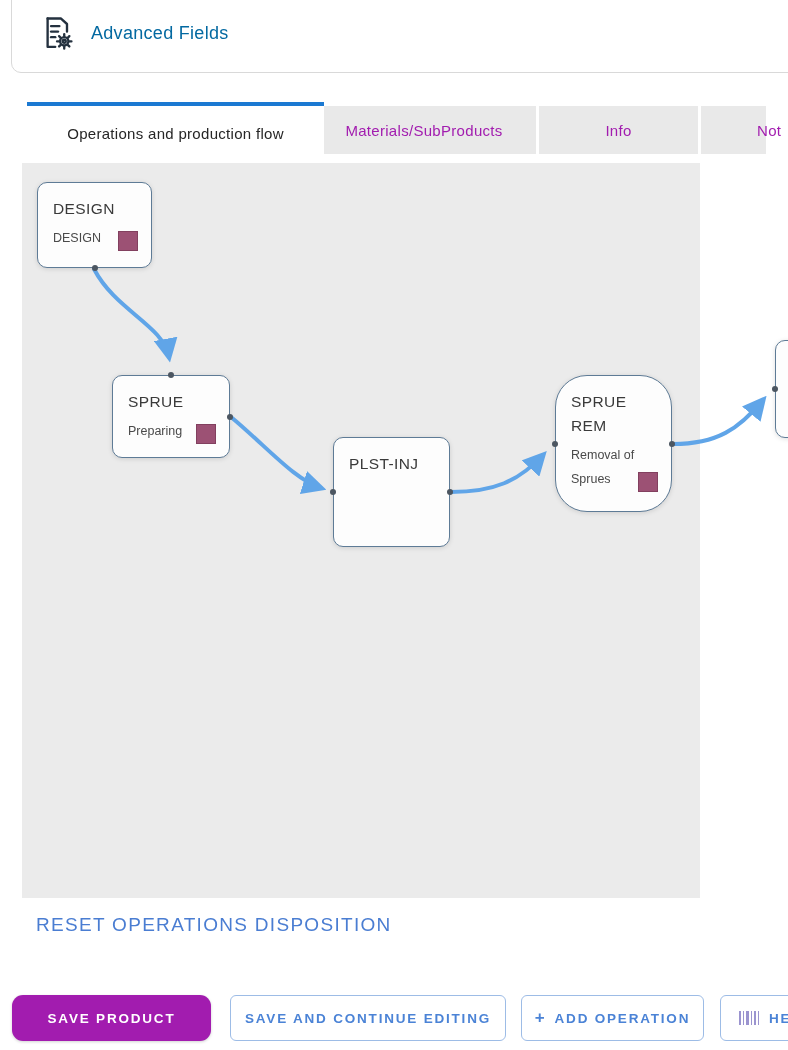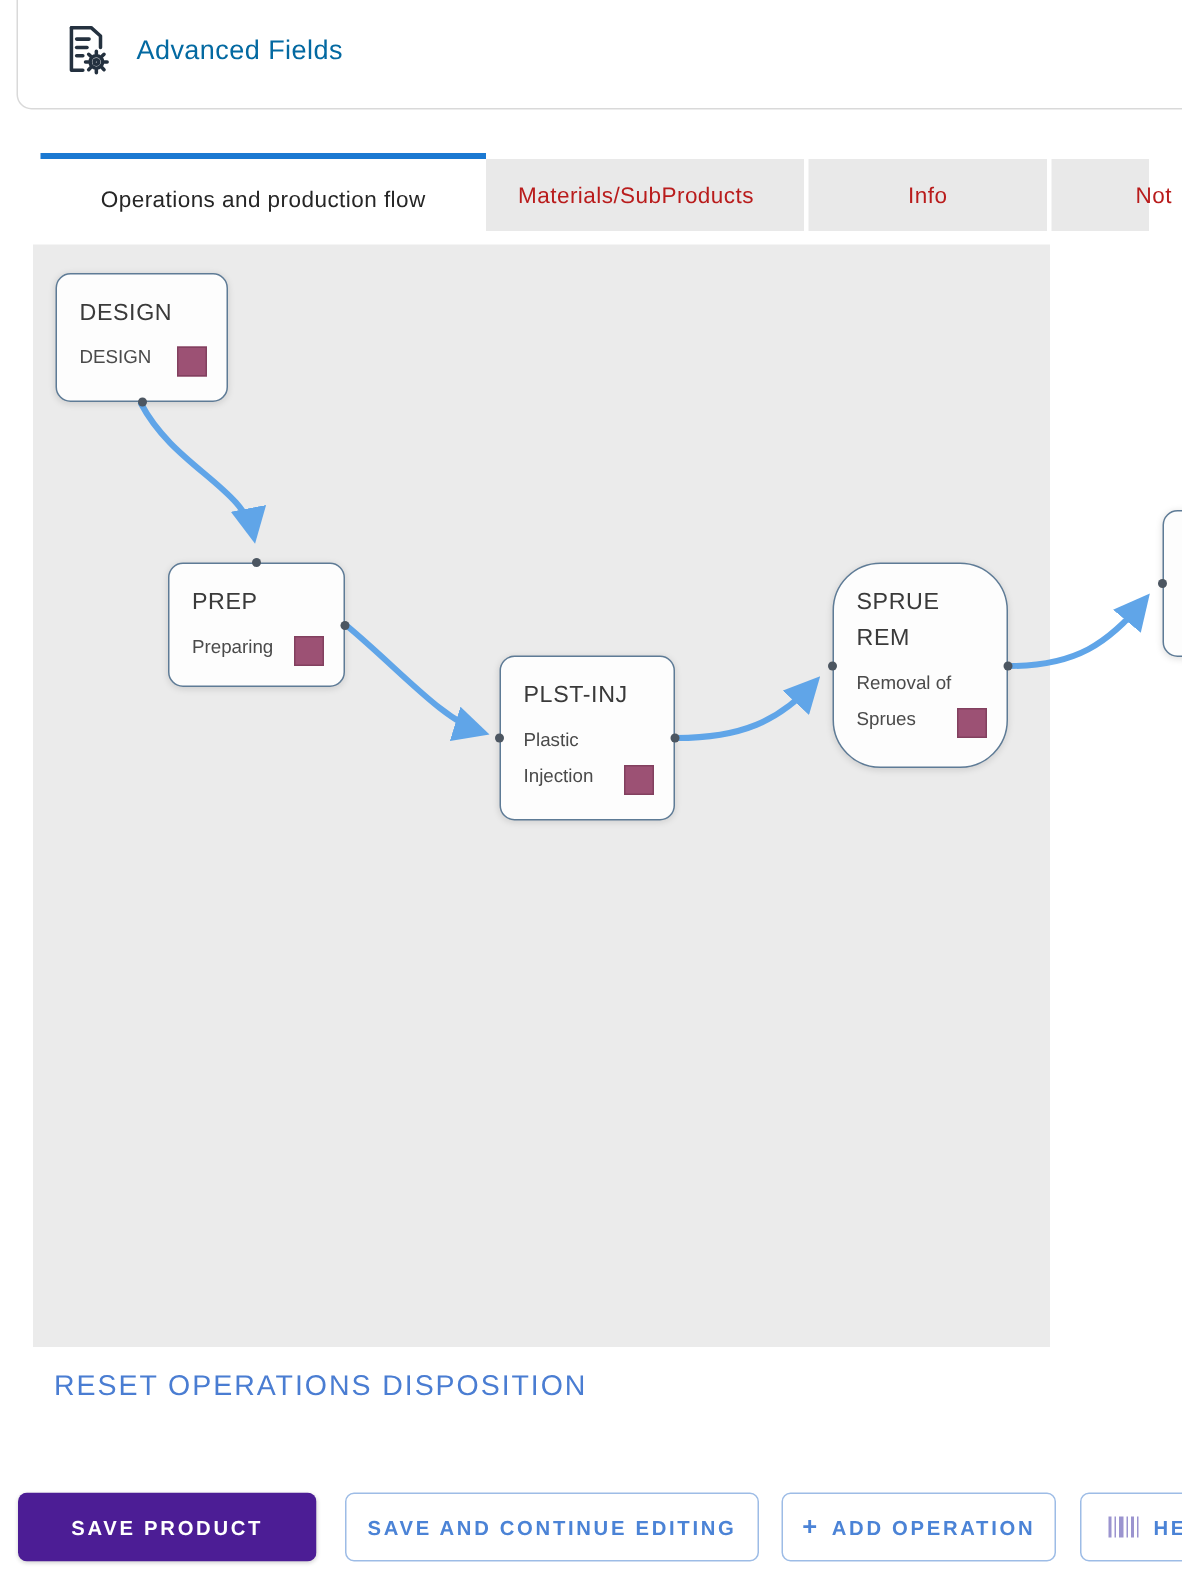--- a/index.html
+++ b/index.html
@@ -10,21 +10,21 @@
   
   .header-card { position:absolute; left:11px; top:-22px; right:-30px; height:95px;
     background:#fff; border:1px solid #d9d9d9; border-radius:10px; }
   .header-row { position:absolute; left:29px; top:36px; display:flex; align-items:center; gap:16px; }
   .header-title { font-size:18px; color:#0369a1; letter-spacing:0.3px; }
   .hdr-icon { width:34px; height:36px; display:block; }
 
   
   .tab { position:absolute; top:106px; height:48px; background:#e9e9e9;
     display:flex; align-items:center; justify-content:center;
-    font-size:15px; color:#b91c1c; letter-spacing:0.3px; cursor:pointer; }
+    font-size:15px; color:#a21caf; letter-spacing:0.3px; cursor:pointer; }
   .tab.active { top:102px; height:58px; background:#fff; border-top:4px solid #1b79d2; color:#262626; }
   .tab1 { left:27px;  width:297px; z-index:2; }
   .tab2 { left:312px; width:224px; }
   .tab3 { left:539px; width:159px; }
   .tab4 { left:701px; width:65px; justify-content:flex-start; padding-left:56px; }
 
   
   .canvas { position:absolute; left:22px; top:163px; width:678px; height:735px; background:#ebebeb; }
   .edges { position:absolute; left:0; top:0; width:766px; height:735px; pointer-events:none; }
 
@@ -47,21 +47,21 @@
   .port-l { left:-4px; top:50%;    transform:translateY(-50%); }
   .port-r { right:-4px; top:50%;   transform:translateY(-50%); }
 
   
   .reset-link { position:absolute; left:36px; top:914px; font-size:19px; font-weight:500;
     color:#4a7dd2; letter-spacing:1.3px; cursor:pointer; }
 
   .btn { position:absolute; top:995px; height:46px; border-radius:6px; display:flex;
     align-items:center; justify-content:center; gap:8px; font-size:13.5px; font-weight:600;
     letter-spacing:1.8px; cursor:pointer; border:1px solid transparent; }
-  .btn-filled  { background:#4c1d95; color:#fff; box-shadow:0 1px 3px rgba(0,0,0,0.18); }
+  .btn-filled  { background:#a21caf; color:#fff; box-shadow:0 1px 3px rgba(0,0,0,0.18);border-radius:11px; }
   .btn-outline { background:#fff; color:#4b83d6; border:1px solid #9dbce6; }
   .btn1 { left:12px;  width:199px; }
   .btn2 { left:230px; width:276px; }
   .btn3 { left:521px; width:183px; }
   .btn4 { left:720px; width:115px; justify-content:flex-start; padding-left:18px; }
   .plus-icon { font-size:17px; font-weight:700; line-height:1; position:relative; top:-1px; }
   .barcode-icon { display:inline-flex; gap:2px; align-items:center; height:14px; margin-right:2px; }
   .barcode-icon i { display:block; background:#9b94cf; height:14px; }
 </style>
 </head>
@@ -117,35 +117,31 @@
     <div class="node n-design">
       <div class="node-title">DESIGN</div>
       <div class="node-subrow">
         <span class="node-sub">DESIGN</span>
         <span class="badge"></span>
       </div>
       <span class="port port-b"></span>
     </div>
 
     <div class="node n-prep">
-      <div class="node-title">PREP</div>
+      <div class="node-title">SPRUE</div>
       <div class="node-subrow">
         <span class="node-sub">Preparing</span>
         <span class="badge"></span>
       </div>
       <span class="port port-t"></span>
       <span class="port port-r"></span>
     </div>
 
     <div class="node n-plst">
       <div class="node-title">PLST-INJ</div>
-      <div class="node-subrow">
-        <span class="node-sub">Plastic Injection</span>
-        <span class="badge"></span>
-      </div>
       <span class="port port-l"></span>
       <span class="port port-r"></span>
     </div>
 
     <div class="node n-sprue">
       <div class="node-title">SPRUE REM</div>
       <div class="node-subrow">
         <span class="node-sub">Removal of Sprues</span>
         <span class="badge"></span>
       </div>

